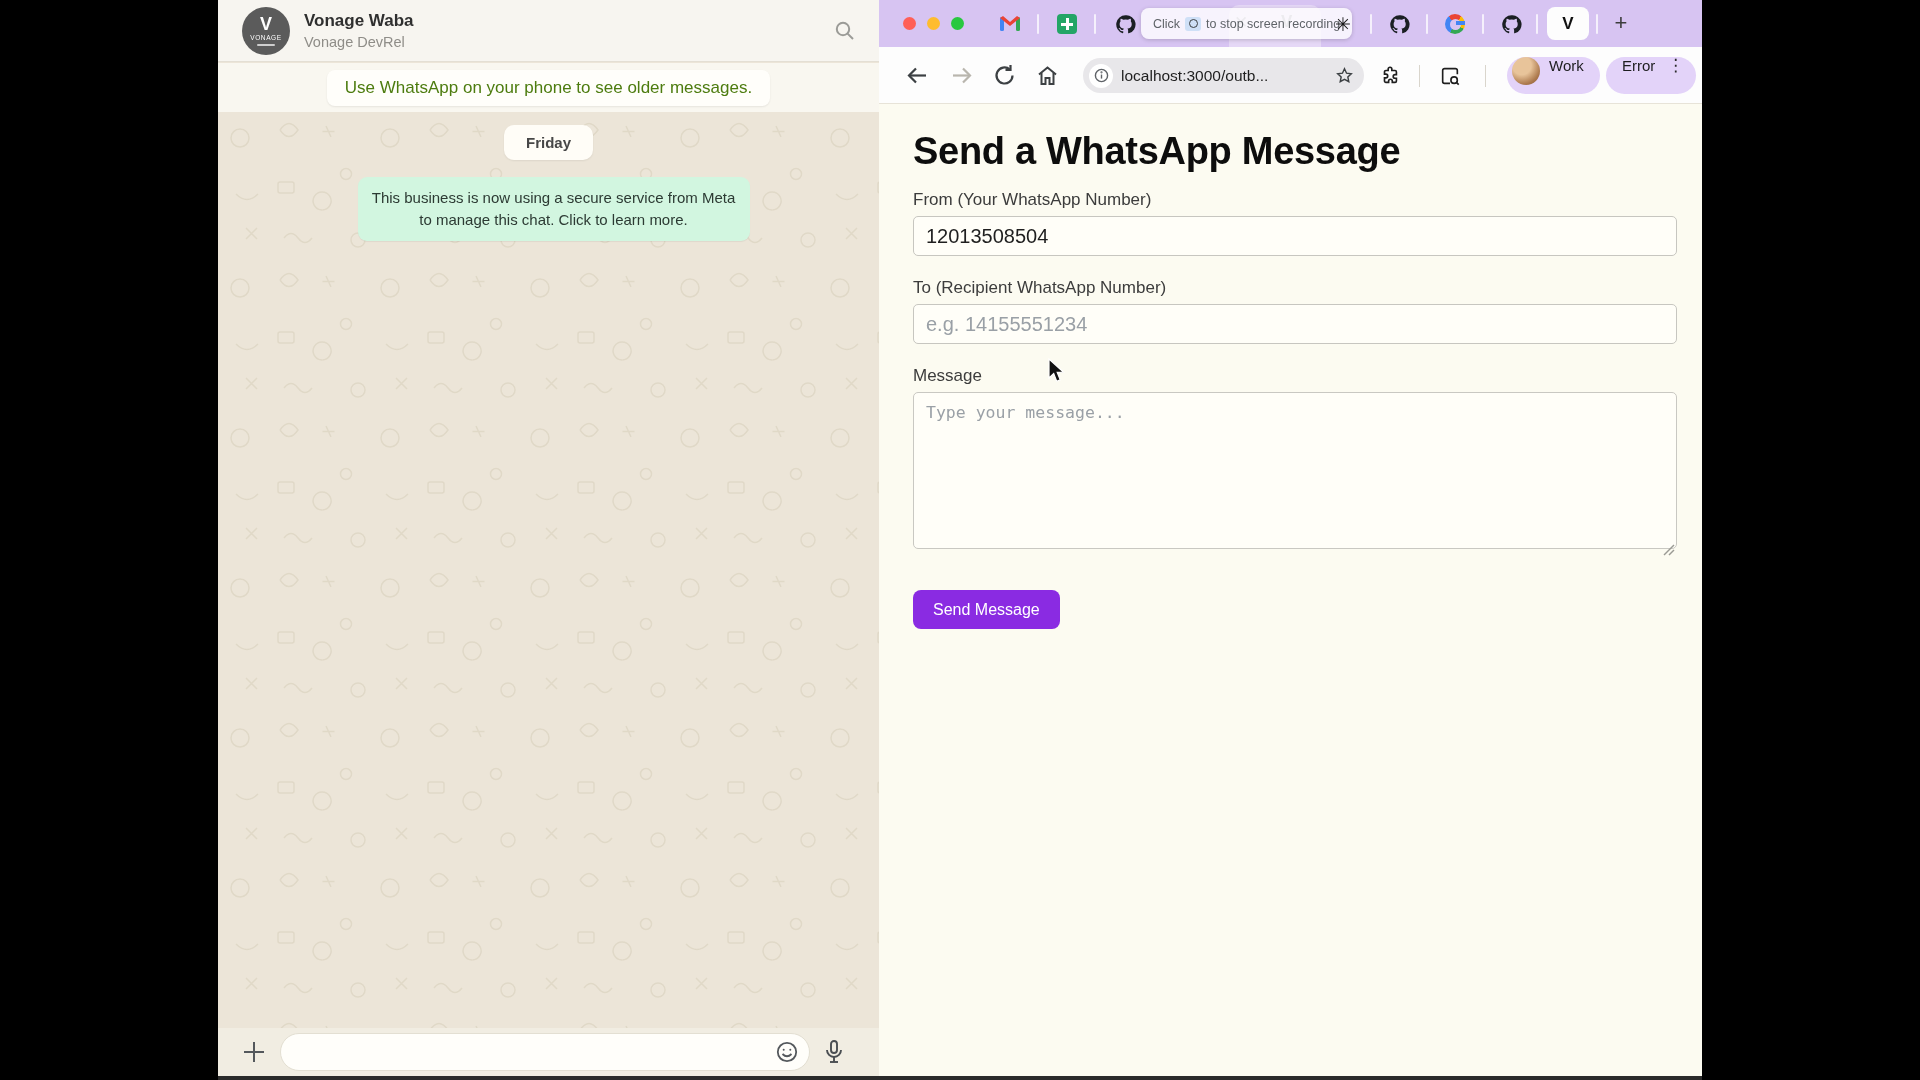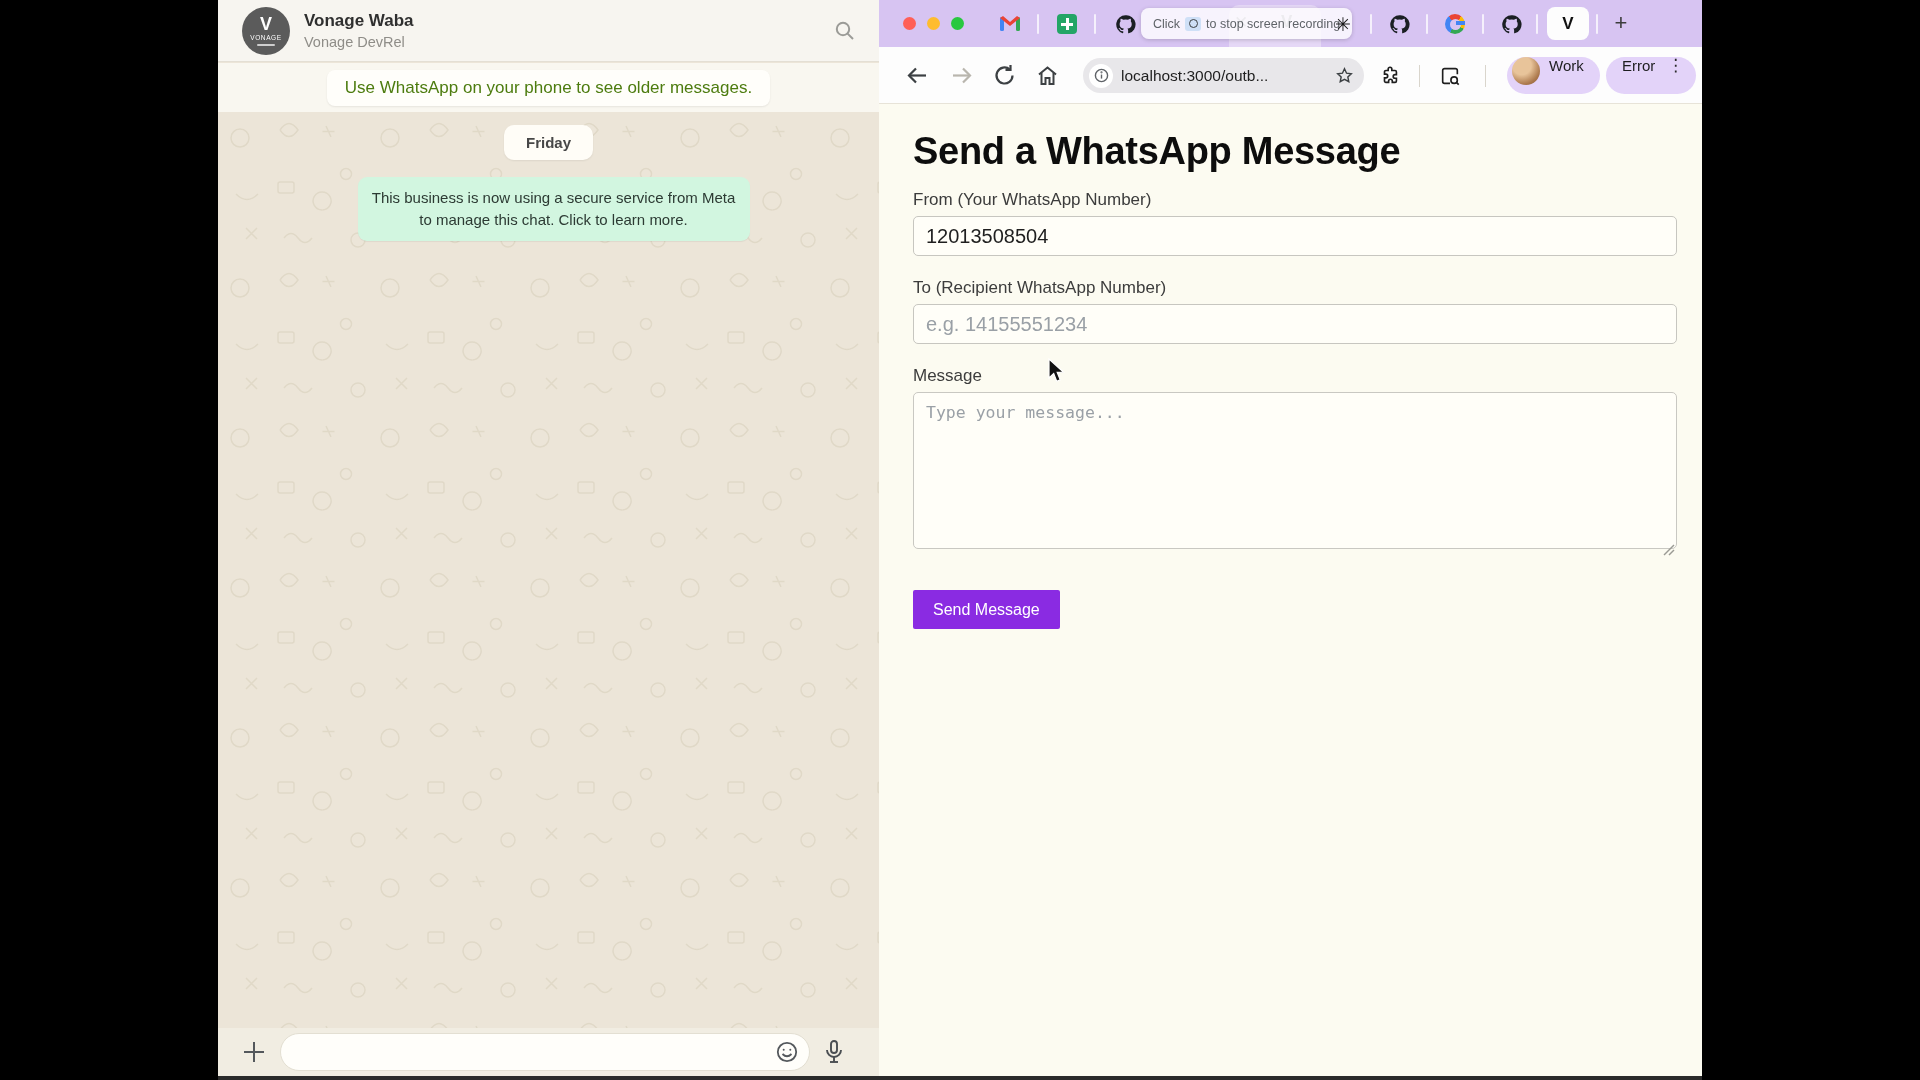--- a/index.html
+++ b/index.html
@@ -78,21 +78,21 @@
   .page { position:absolute; top:104px; left:0; right:0; bottom:0; background:#fcfbf1; }
   .page h1 { position:absolute; left:34px; top:26px; font-size:38px; font-weight:700; color:#0d0d0d; letter-spacing:-.3px; }
   .f-label { position:absolute; left:34px; font-size:17px; color:#3c3c3c; }
   .lbl-from { top:86px; } .lbl-to { top:162px;margin-top:12px; } .lbl-msg { top:262px; }
   .f-input { position:absolute; left:34px; width:764px; height:40px; background:#fffef8; border:1px solid #c7c6c0; border-radius:5px; padding:0 12px; font-size:20px; color:#1f1f1f; font-family:"Liberation Sans",sans-serif; outline:none; }
   .in-from { top:112px; } .in-to { top:200px; }
   .f-input::placeholder { color:#9aa0a6; }
   .f-textarea { position:absolute; left:34px; top:288px; width:764px; height:157px; background:#fffef8; border:1px solid #c9c8c2; border-radius:5px; padding:10px 12px; font-size:16.5px; color:#1f1f1f; font-family:"DejaVu Sans Mono",monospace; outline:none; resize:none; }
   .f-textarea::placeholder { color:#9aa0a6; }
   .resize-grip { position:absolute; left:782px; top:438px; width:14px; height:14px; pointer-events:none; }
-  .send-btn { position:absolute; left:34px; top:486px; height:39px; padding:0 20px; background:#8a2be2; color:#fff; font-size:16px; font-weight:500; border:none; border-radius:2px; font-family:"Liberation Sans",sans-serif; }
+  .send-btn { position:absolute; left:34px; top:486px; height:39px; padding:0 20px; background:#8a2be2; color:#fff; font-size:16px; font-weight:500; border:none; border-radius:8px; font-family:"Liberation Sans",sans-serif; }
 
   .cursor { position:absolute; left:1048px; top:358px; z-index:50; }
 </style>
 </head>
 <body>
 
 <div class="screen">
 
   <section class="wa-window">
     <header class="wa-header">

